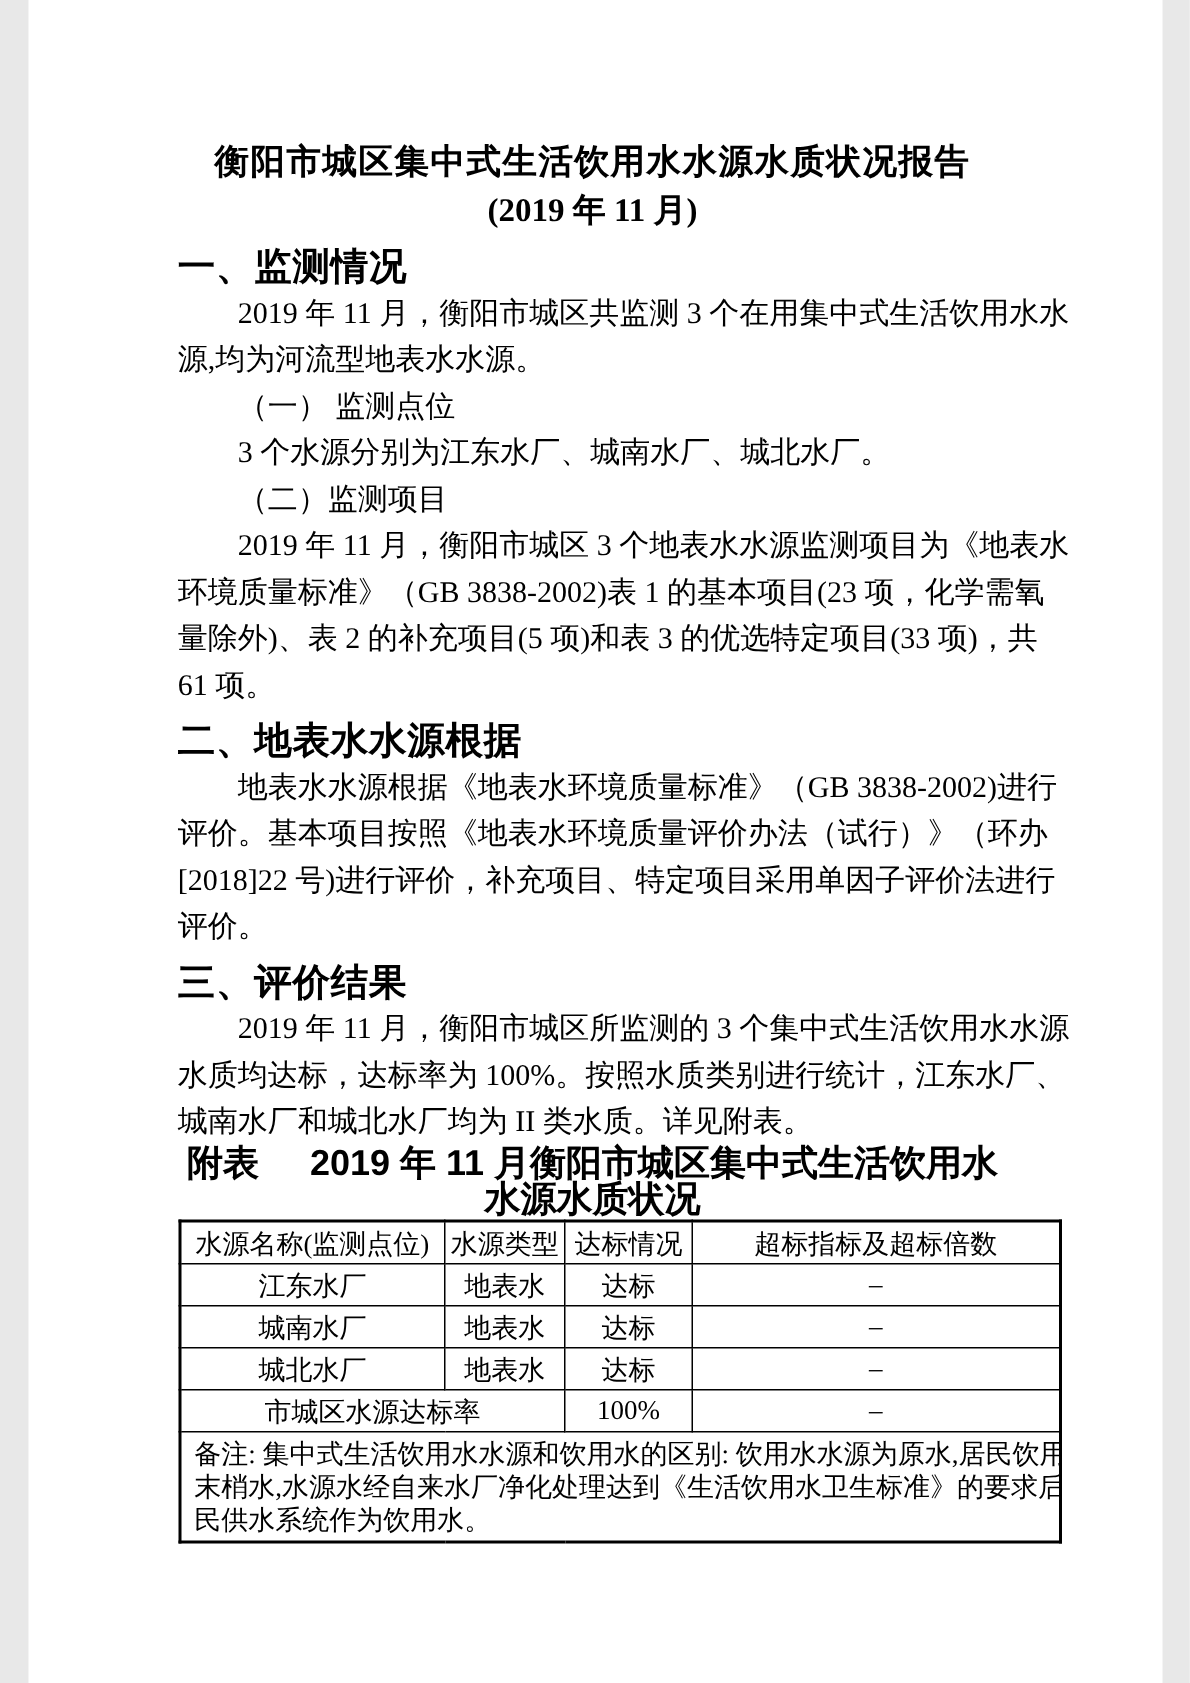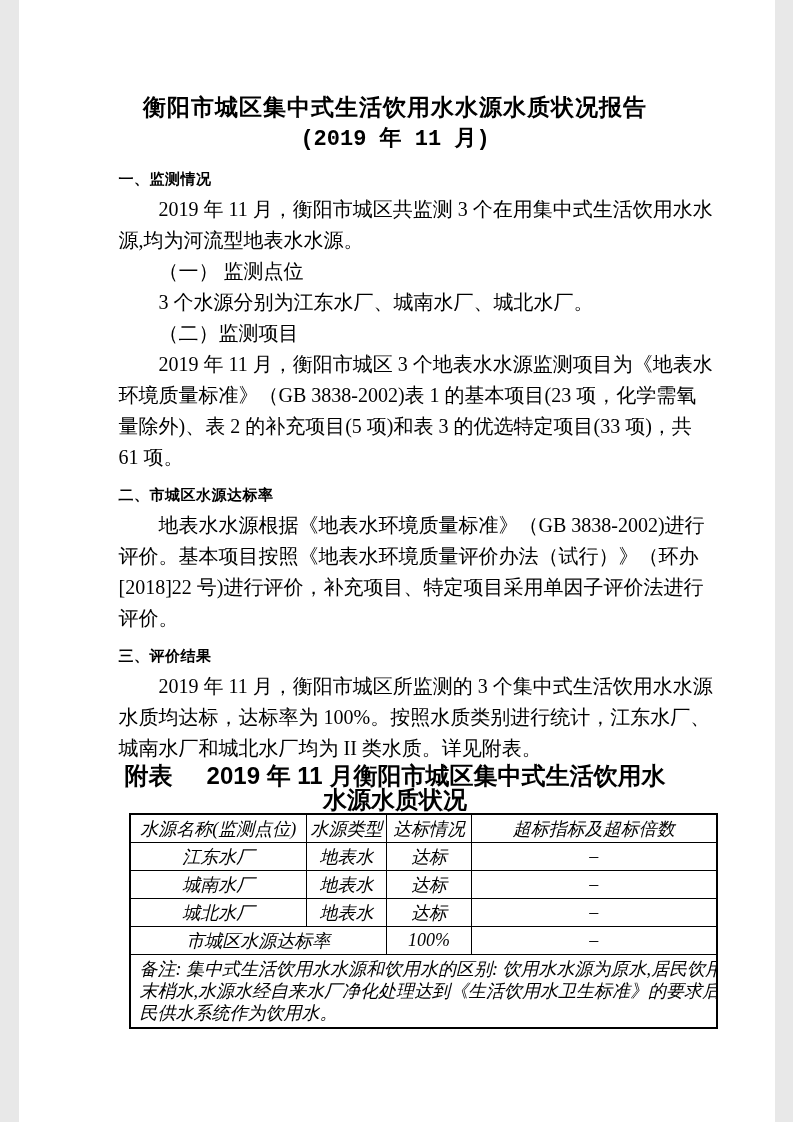--- a/index.html
+++ b/index.html
@@ -19,56 +19,54 @@
   .doc-title {
     text-align: center;
     font-family: "Liberation Sans", "DejaVu Sans", sans-serif;
     font-weight: bold;
     font-size: 23px;
     line-height: 32px;
     letter-spacing: 1px;
   }
   .doc-subtitle {
     text-align: center;
-    font-family: Liberation Mono, monospace;
+    font-family: Liberation Serif, serif;
     font-weight: bold;
     font-size: 22px;
     line-height: 34px;
   }
   .sec-heading {
     margin-top: 6px;
     font-family: "Liberation Sans", "DejaVu Sans", sans-serif;
     font-weight: bold;
-    font-size: 15px;
+    font-size: 25px;
     line-height: 31px;
     letter-spacing: 0.5px;
   }
   .line {
     font-size: 20px;
     line-height: 31px;
     white-space: nowrap;
   }
   .ind { text-indent: 2em; }
   .tbl-caption {
     margin-top: 0;
     text-align: center;
     font-family: "Liberation Sans", "DejaVu Sans", sans-serif;
     font-weight: bold;
     font-size: 24px;
     line-height: 24px;
   }
   .tbl-caption .cap-prefix { margin-right: 34px; }
   table.water {
-    margin-left: 10px;
     margin-top: 1px;
     border-collapse: collapse;
     table-layout: fixed;
     width: 587px;
     border: 2px solid #000;
-    font-style: italic;
   }
   table.water td {
     border: 1.5px solid #000;
     text-align: center;
     vertical-align: middle;
     font-size: 18px;
     height: 27px;
     padding: 0 2px;
     overflow: hidden;
   }
@@ -96,21 +94,21 @@
     <div class="line ind">2019 年 11 月，衡阳市城区共监测 3 个在用集中式生活饮用水水</div>
     <div class="line">源,均为河流型地表水水源。</div>
     <div class="line ind">（一） 监测点位</div>
     <div class="line ind">3 个水源分别为江东水厂、城南水厂、城北水厂。</div>
     <div class="line ind">（二）监测项目</div>
     <div class="line ind">2019 年 11 月，衡阳市城区 3 个地表水水源监测项目为《地表水</div>
     <div class="line">环境质量标准》（GB 3838-2002)表 1 的基本项目(23 项，化学需氧</div>
     <div class="line">量除外)、表 2 的补充项目(5 项)和表 3 的优选特定项目(33 项)，共</div>
     <div class="line">61 项。</div>
 
-    <div class="sec-heading">二、市城区水源达标率</div>
+    <div class="sec-heading">二、地表水水源根据</div>
     <div class="line ind">地表水水源根据《地表水环境质量标准》（GB 3838-2002)进行</div>
     <div class="line">评价。基本项目按照《地表水环境质量评价办法（试行）》（环办</div>
     <div class="line">[2018]22 号)进行评价，补充项目、特定项目采用单因子评价法进行</div>
     <div class="line">评价。</div>
 
     <div class="sec-heading">三、评价结果</div>
     <div class="line ind">2019 年 11 月，衡阳市城区所监测的 3 个集中式生活饮用水水源</div>
     <div class="line">水质均达标，达标率为 100%。按照水质类别进行统计，江东水厂、</div>
     <div class="line">城南水厂和城北水厂均为 II 类水质。详见附表。</div>
 

